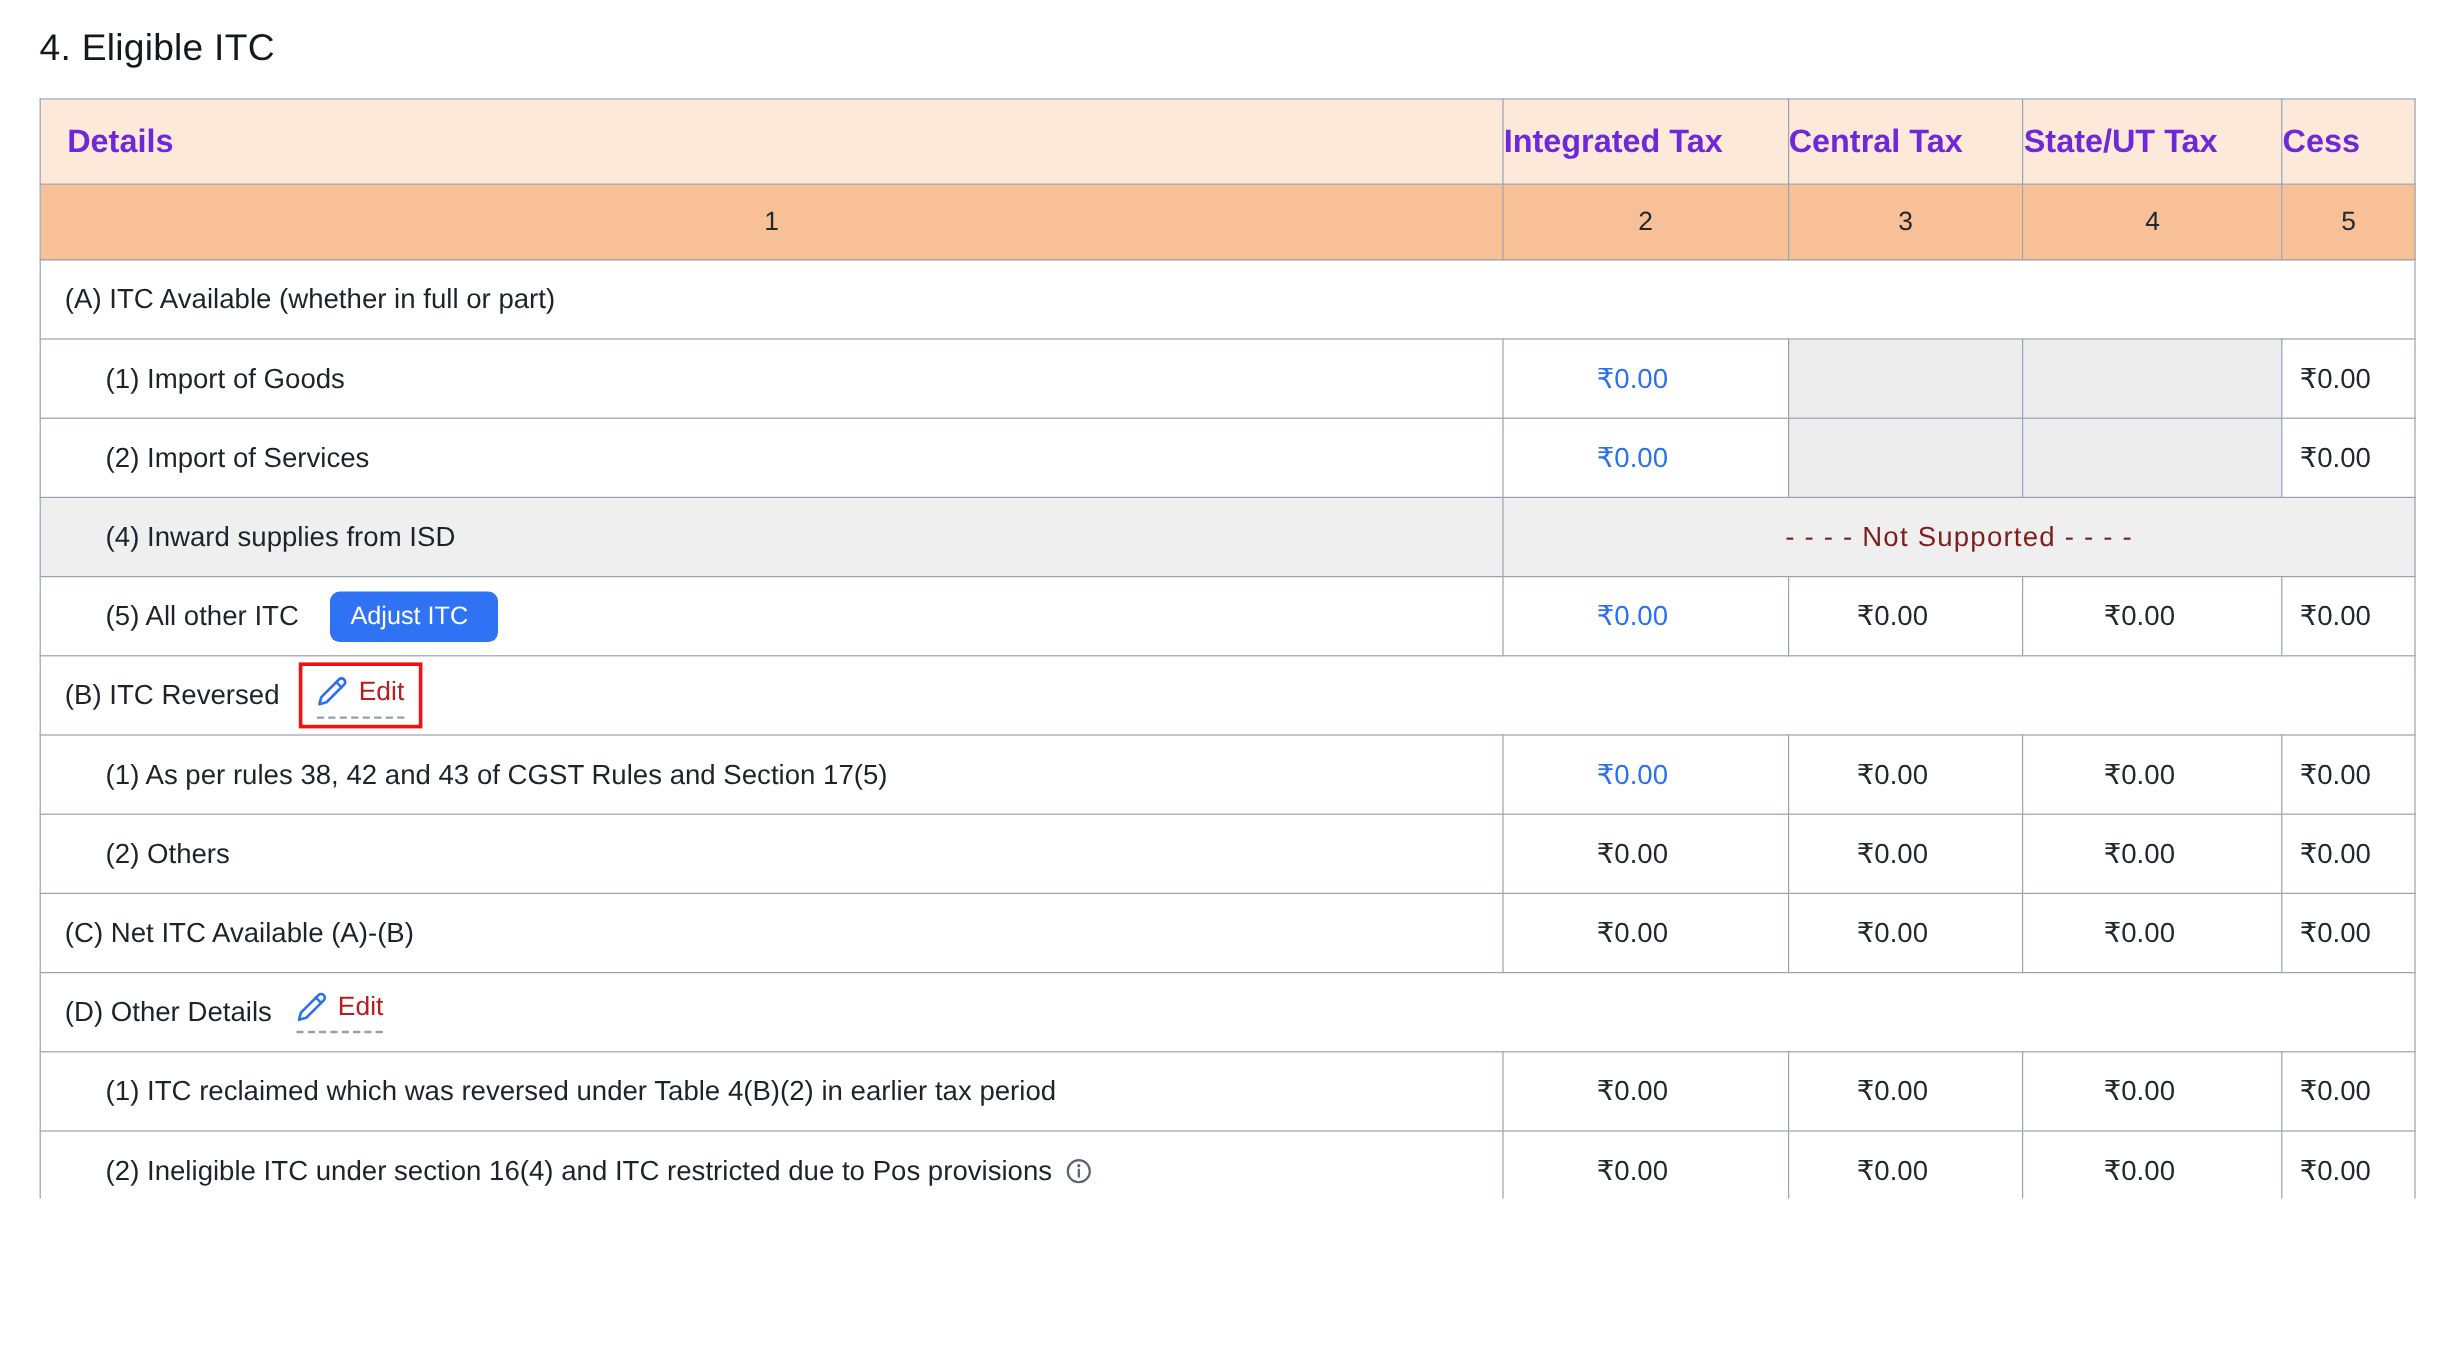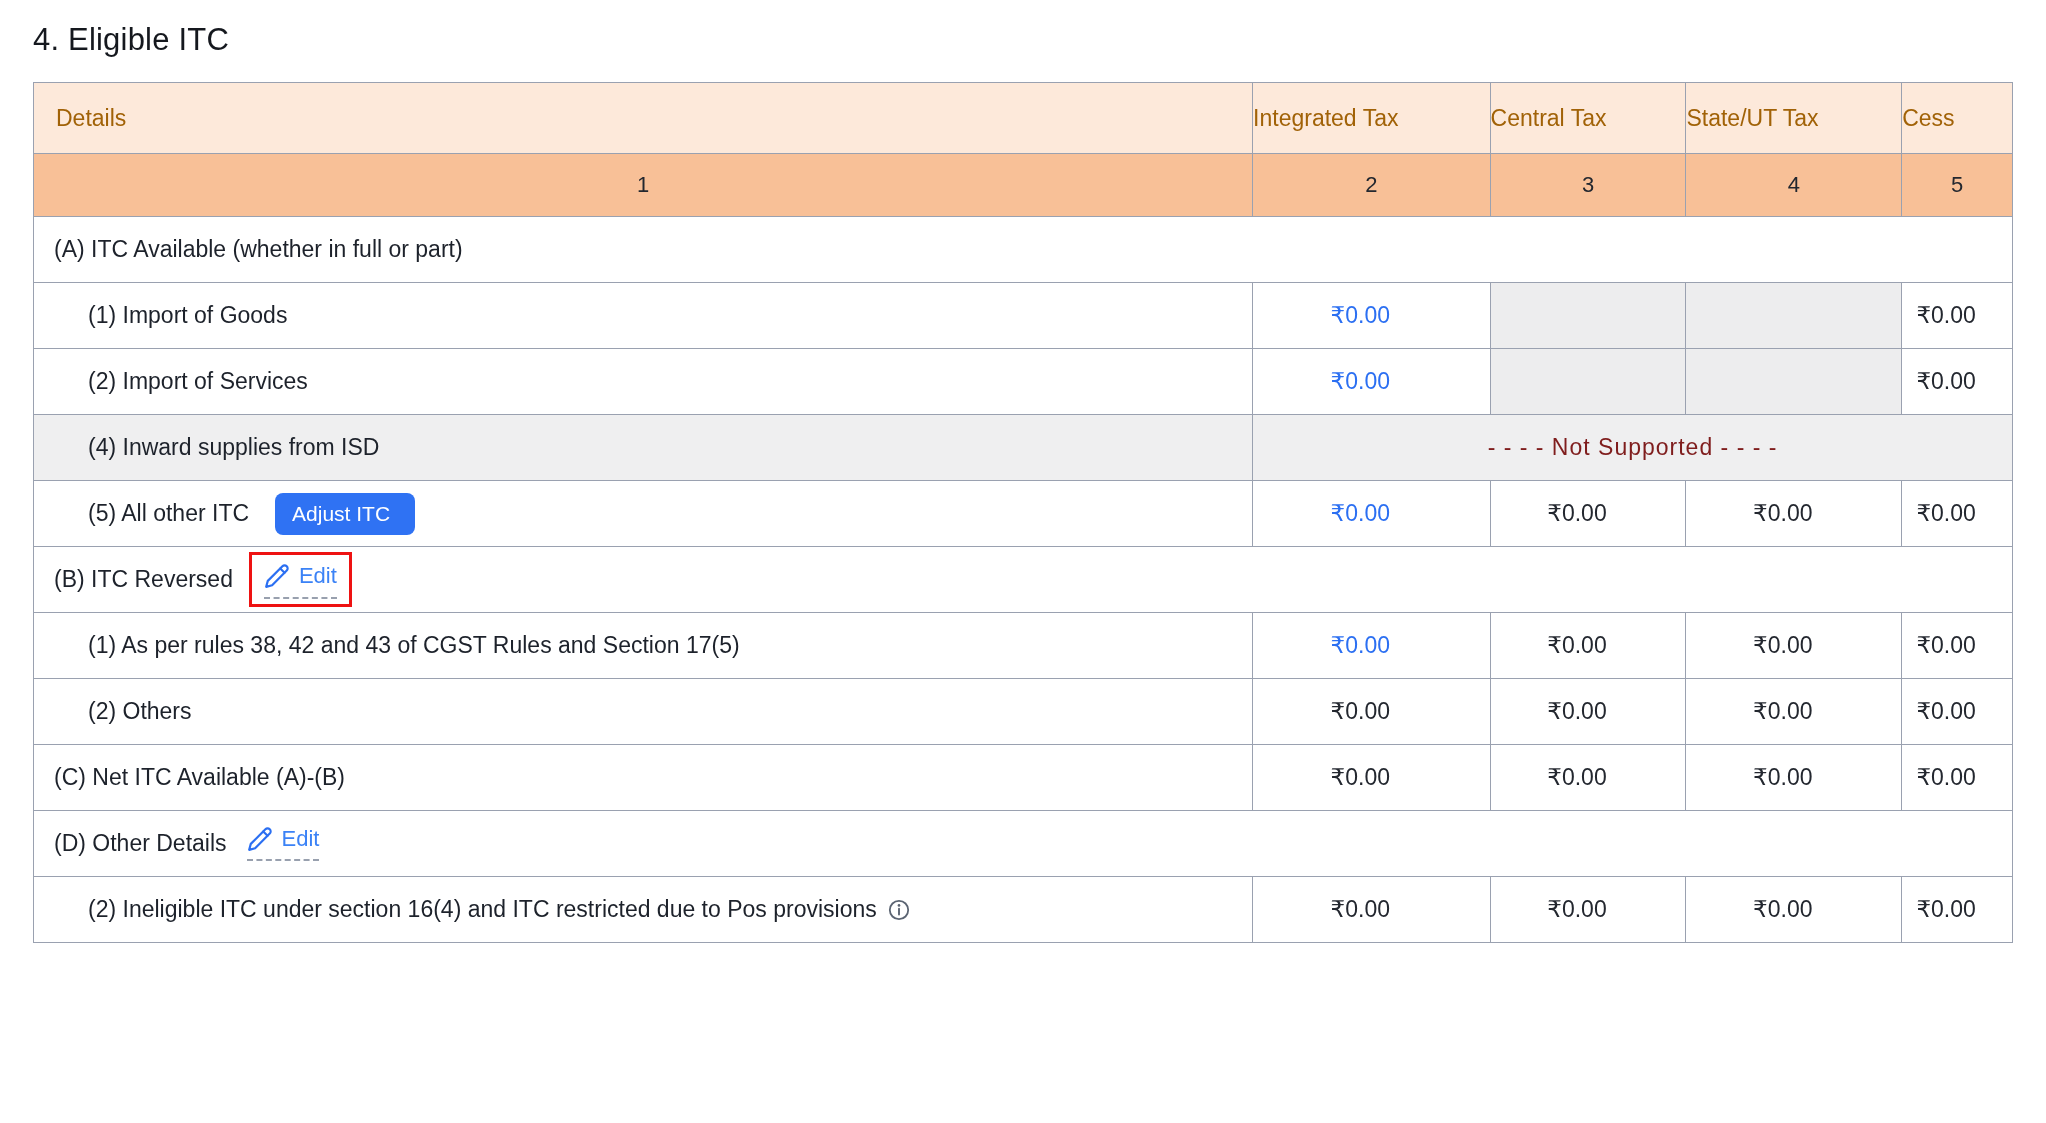--- a/index.html
+++ b/index.html
@@ -31,23 +31,23 @@
   }
   .itc-table th, .itc-table td {
     border: 1.5px solid #9aa1b0;
     padding: 0;
     vertical-align: middle;
   }
   
   .itc-table thead th {
     height: 71px;
     background: #fde9da;
-    color: #a16207;
-    font-weight: 400;
-    font-size: 23px;
+    color: #6d28d9;
+    font-weight: 700;
+    font-size: 27px;
   }
   th.h-details { text-align: left; padding-left: 22px; }
   th.h-num { text-align: left; padding-right: 16px; }
   th.h-cess { padding-right: 20px; }
   
   tr.num-row td {
     height: 63px;
     background: #f8c097;
     text-align: center;
     color: #23272f;
@@ -93,21 +93,21 @@
   .edit-wrap {
     display: inline-flex;
     flex-direction: column;
     align-items: stretch;
     cursor: pointer;
   }
   .edit-top {
     display: inline-flex;
     align-items: center;
     gap: 9px;
-    color: #3b82f6;
+    color: #b91c1c;
     font-size: 22px;
   }
   .edit-dash {
     height: 0;
     border-bottom: 2.5px dashed #98a0ae;
     margin-top: 7px;
   }
   .edit-plain { margin-left: 20px; }
   .red-box {
     display: inline-block;
@@ -263,20 +263,31 @@
                   <span>Edit</span>
                 </span>
                 <span class="edit-dash"></span>
               </span>
             </div>
           </td>
         </tr>
         <tr class="body-row">
           <td class="label-cell indent">
             <div class="cell-inner">
+              <span>(1) ITC reclaimed which was reversed under Table 4(B)(2) in earlier tax period</span>
+            </div>
+          </td>
+          <td class="val ">₹0.00</td>
+          <td class="val ">₹0.00</td>
+          <td class="val ">₹0.00</td>
+          <td class="val ">₹0.00</td>
+        </tr>
+        <tr class="body-row">
+          <td class="label-cell indent">
+            <div class="cell-inner">
               <span>(2) Ineligible ITC under section 16(4) and ITC restricted due to Pos provisions</span>
               <span class="info-icon">
                 <svg width="24" height="24" viewBox="0 0 24 24">
                   <circle cx="12" cy="12" r="9.2" fill="none" stroke="#5b6472" stroke-width="1.8"></circle>
                   <line x1="12" y1="10.8" x2="12" y2="16.6" stroke="#5b6472" stroke-width="1.9" stroke-linecap="round"></line>
                   <circle cx="12" cy="7.4" r="1.35" fill="#5b6472"></circle>
                 </svg>
               </span>
             </div>
           </td>

